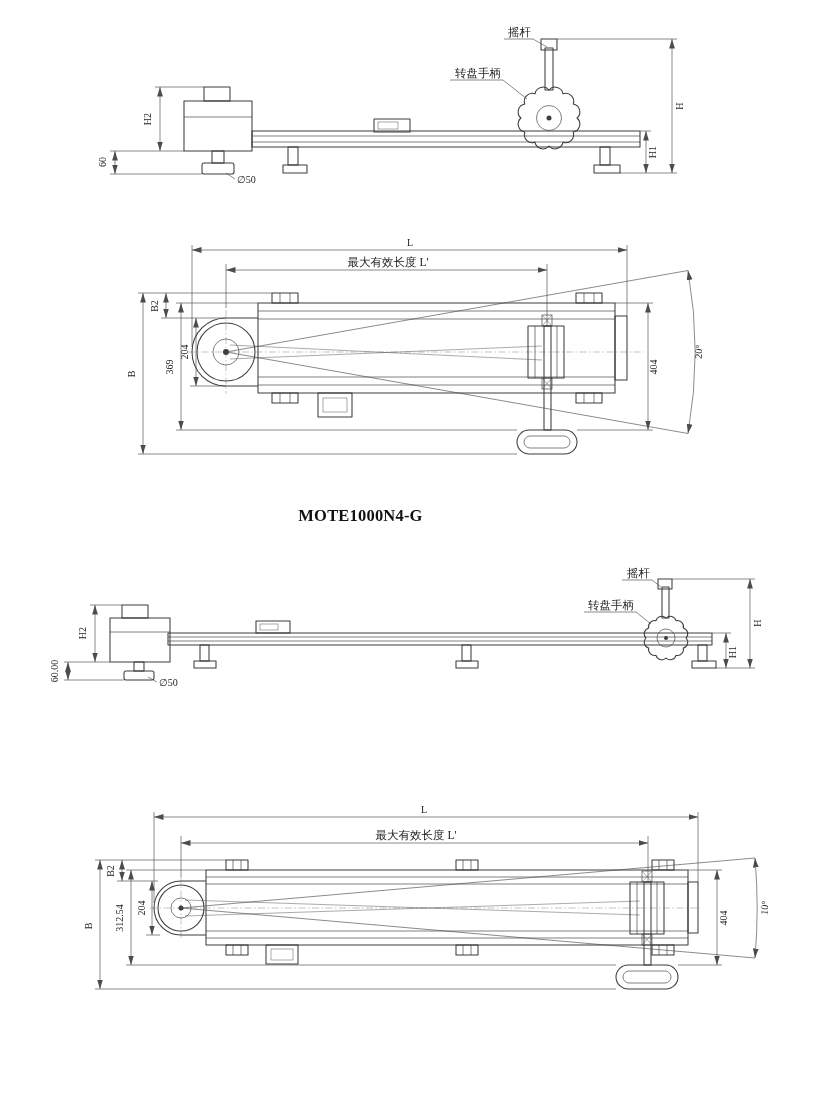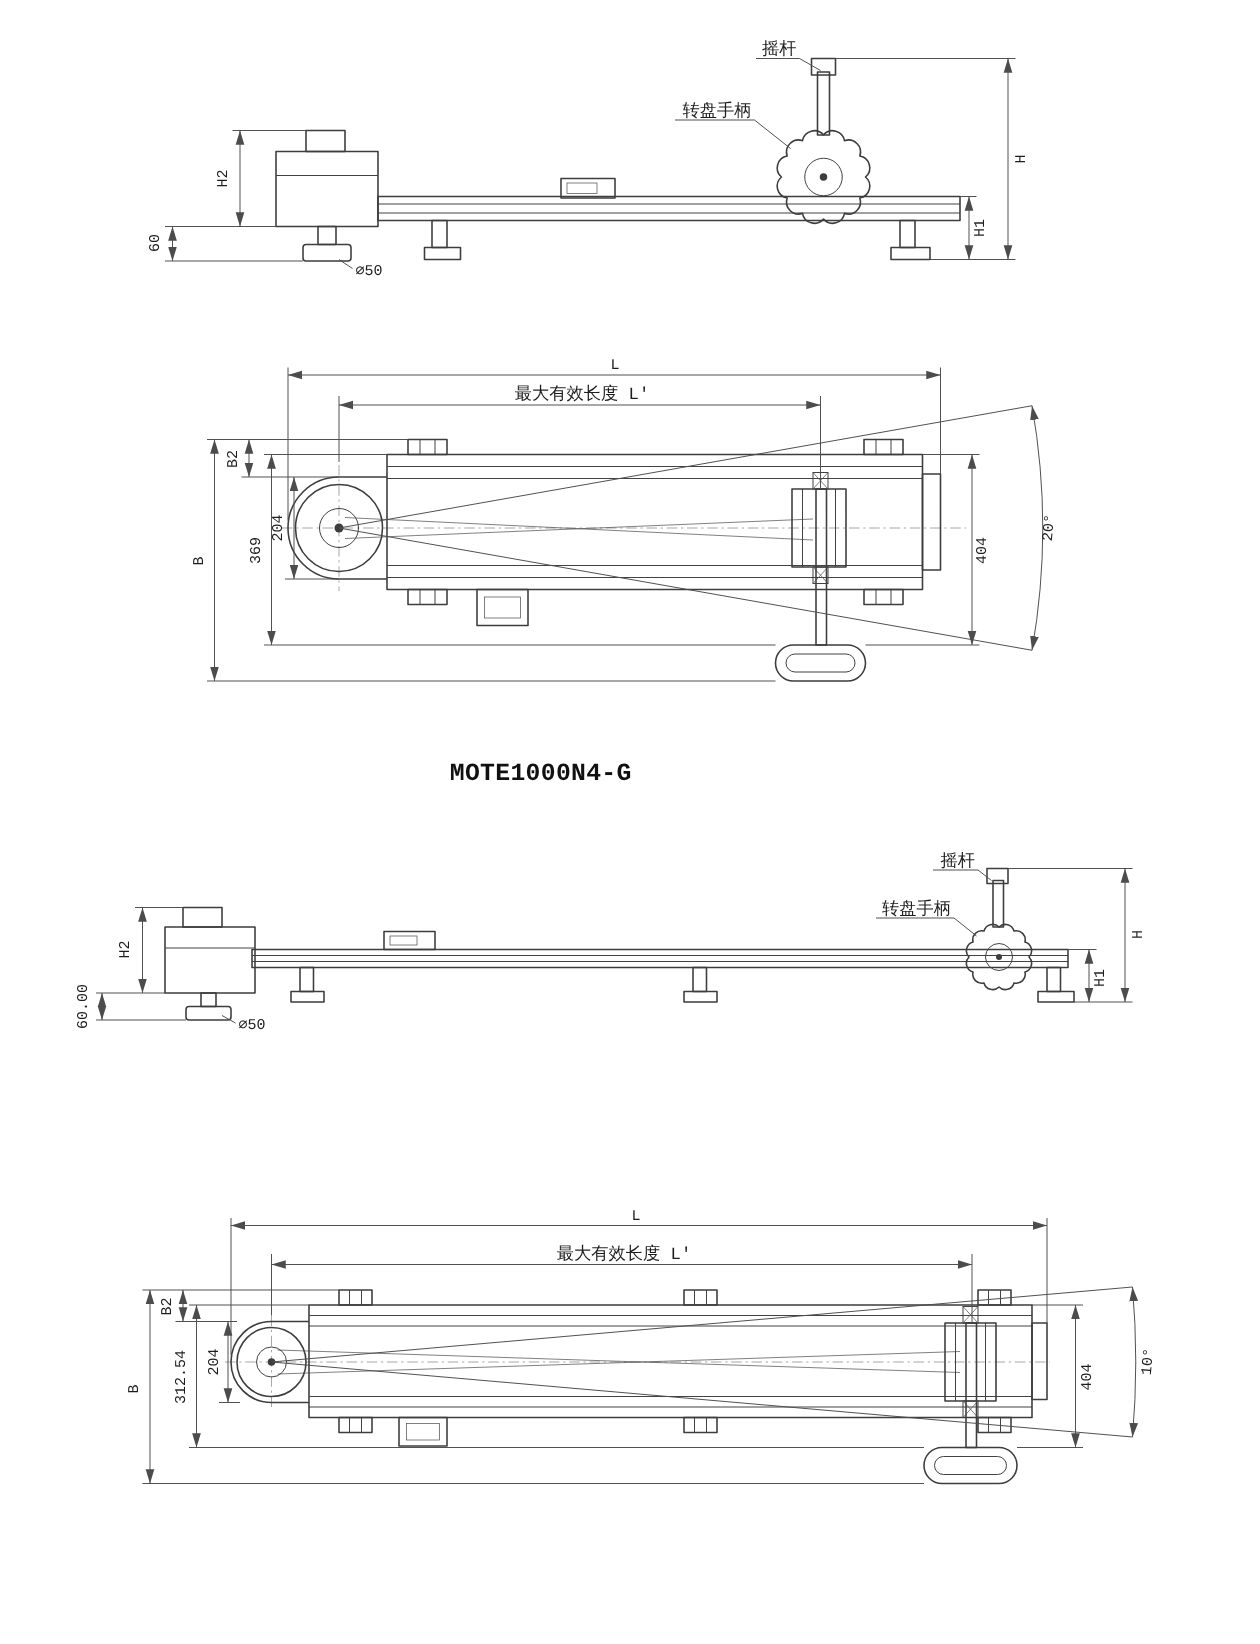--- a/index.html
+++ b/index.html
@@ -1,17 +1,17 @@
 <!DOCTYPE html>
 <html><head>
 <meta charset="utf-8">
 <style>
   html,body{margin:0;padding:0;background:#fff;}
   .page{position:relative;width:840px;height:1096px;background:#ffffff;overflow:hidden;
-        font-family:Liberation Mono, monospace;}
+        font-family:Liberation Serif, serif;}
   svg{position:absolute;left:0;}
   .ol{fill:none;stroke:#3d3d3d;stroke-width:1.05;stroke-linejoin:round;}
   .dl{fill:none;stroke:#3d3d3d;stroke-width:.65;}
   .dl2{fill:none;stroke:#565656;stroke-width:.5;}
   .dim,.ext,.ldr{fill:none;stroke:#4c4c4c;stroke-width:.65;}
   .cl{fill:none;stroke:#8a8a8a;stroke-width:.5;stroke-dasharray:7 2.5 1.5 2.5;}
   .dot{fill:#3d3d3d;}
   text.t{font-size:10px;fill:#1d1d1d;}
   text.cj{font-size:11.5px;fill:#1d1d1d;}
   .title{position:absolute;left:0;width:721px;text-align:center;font-weight:bold;

